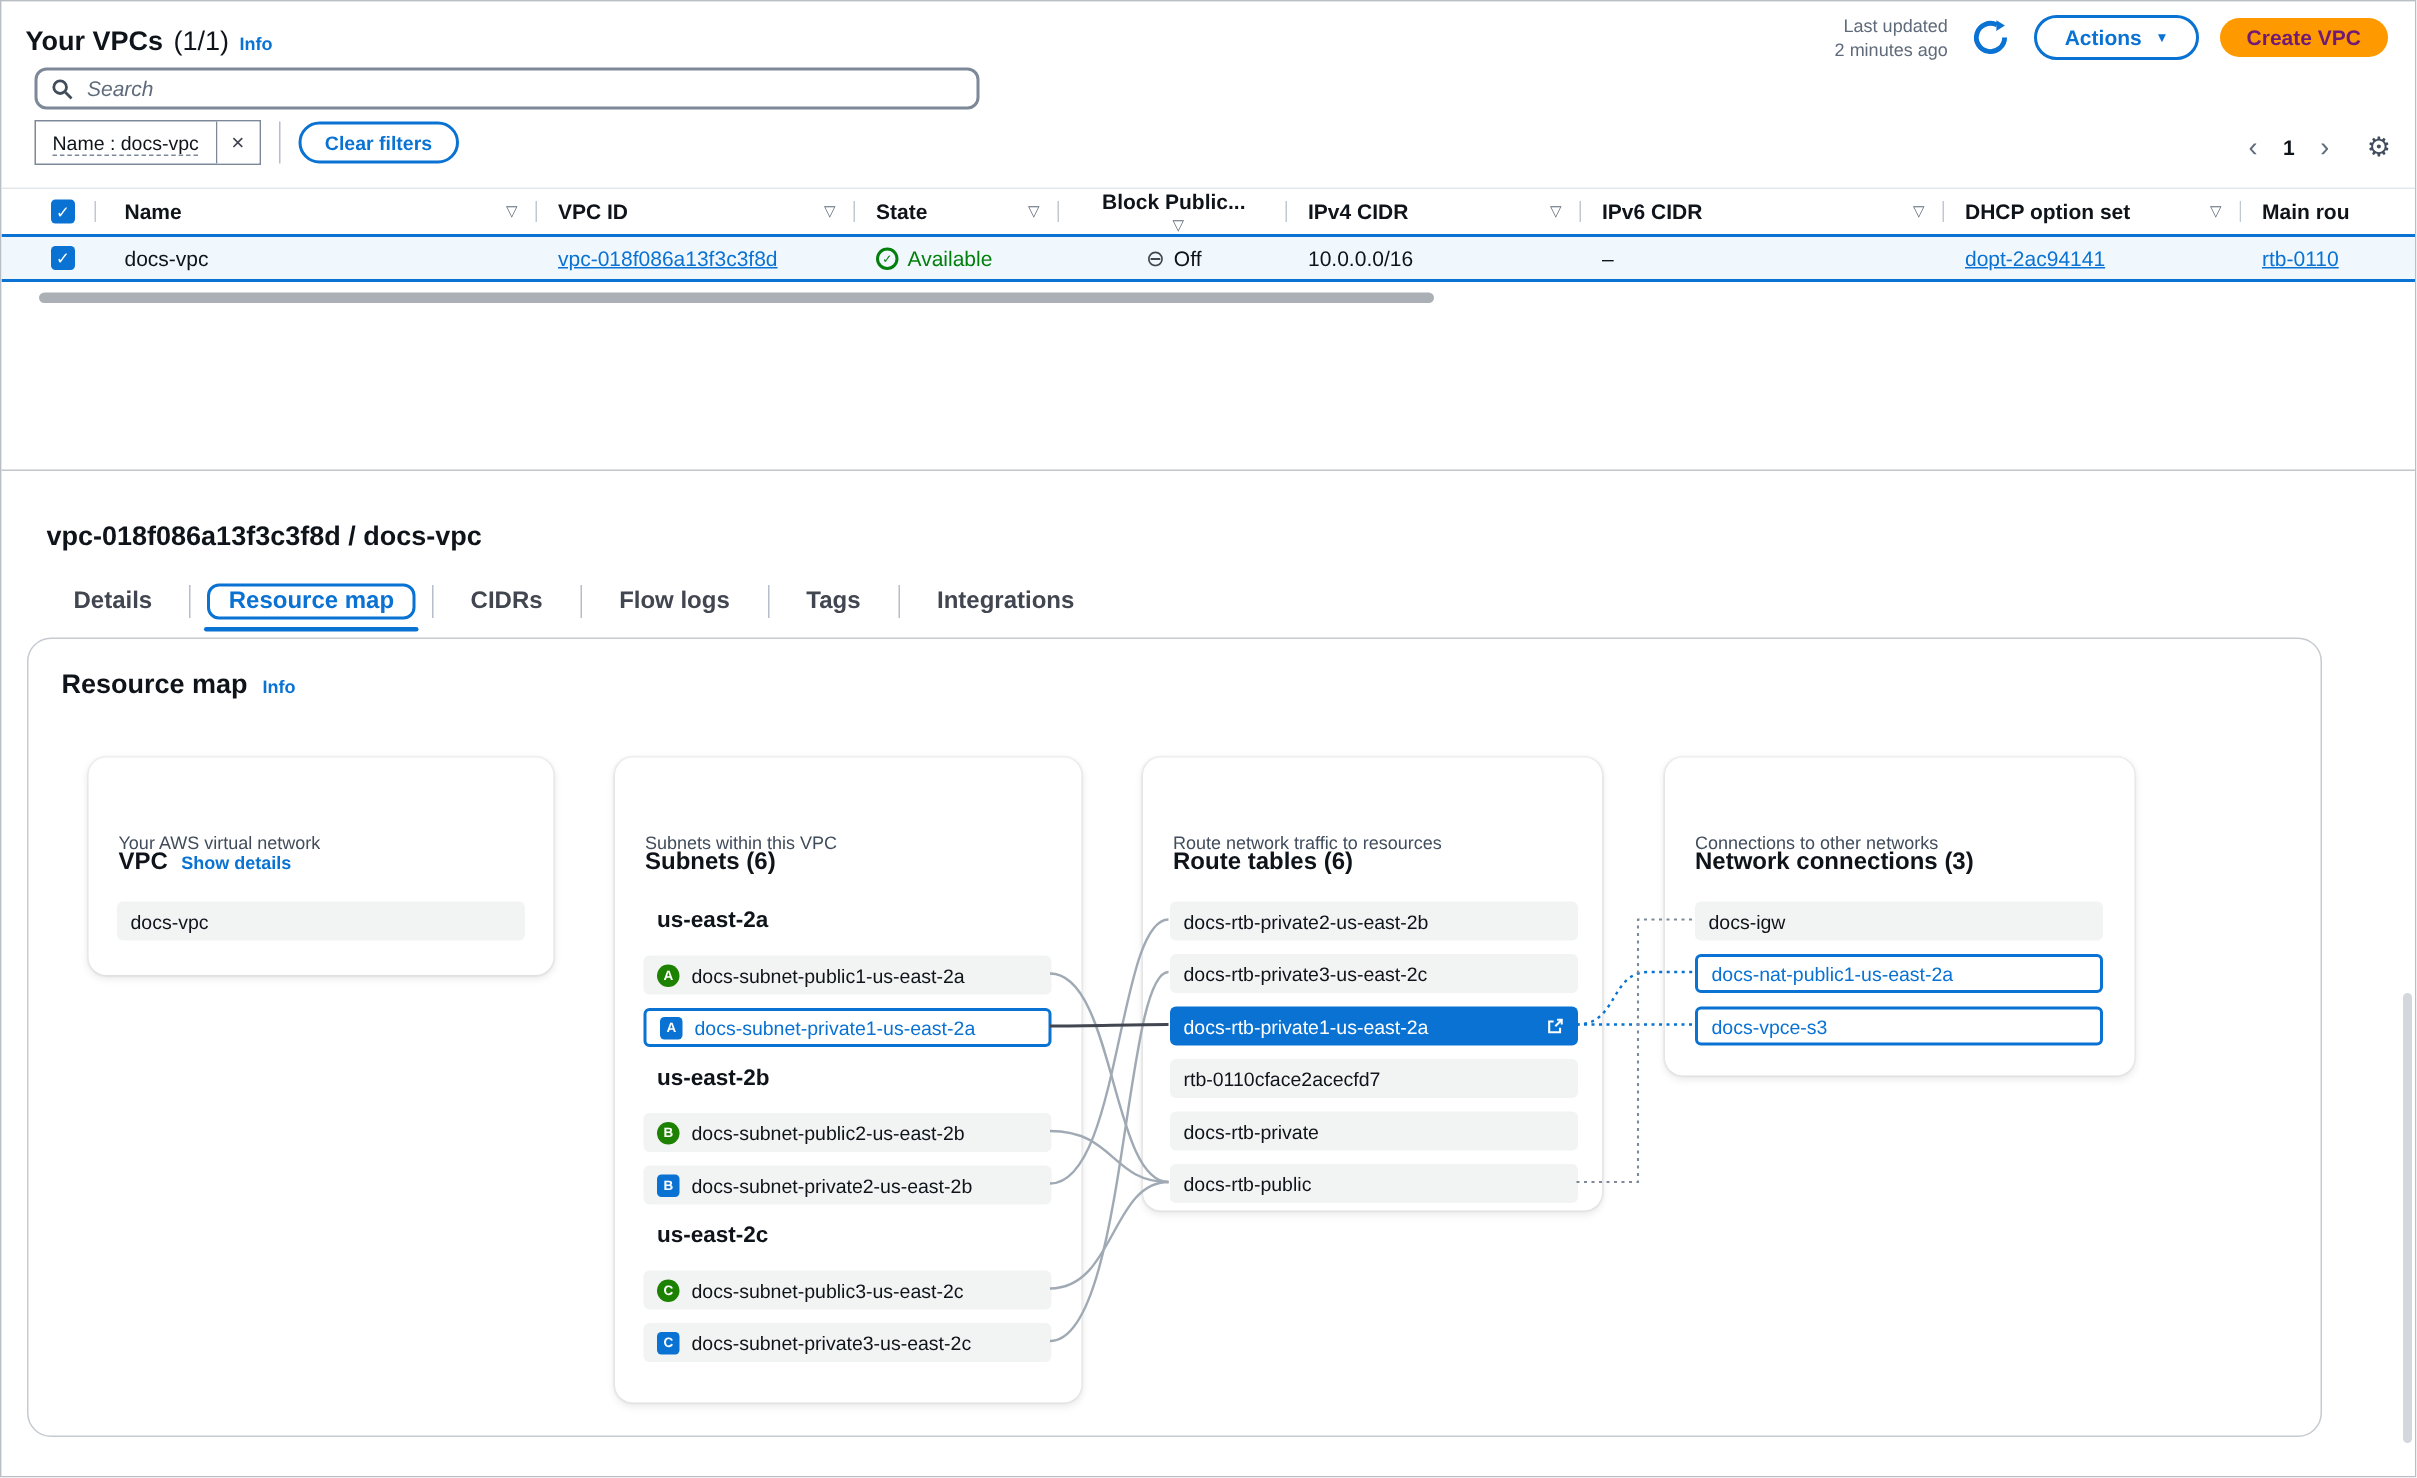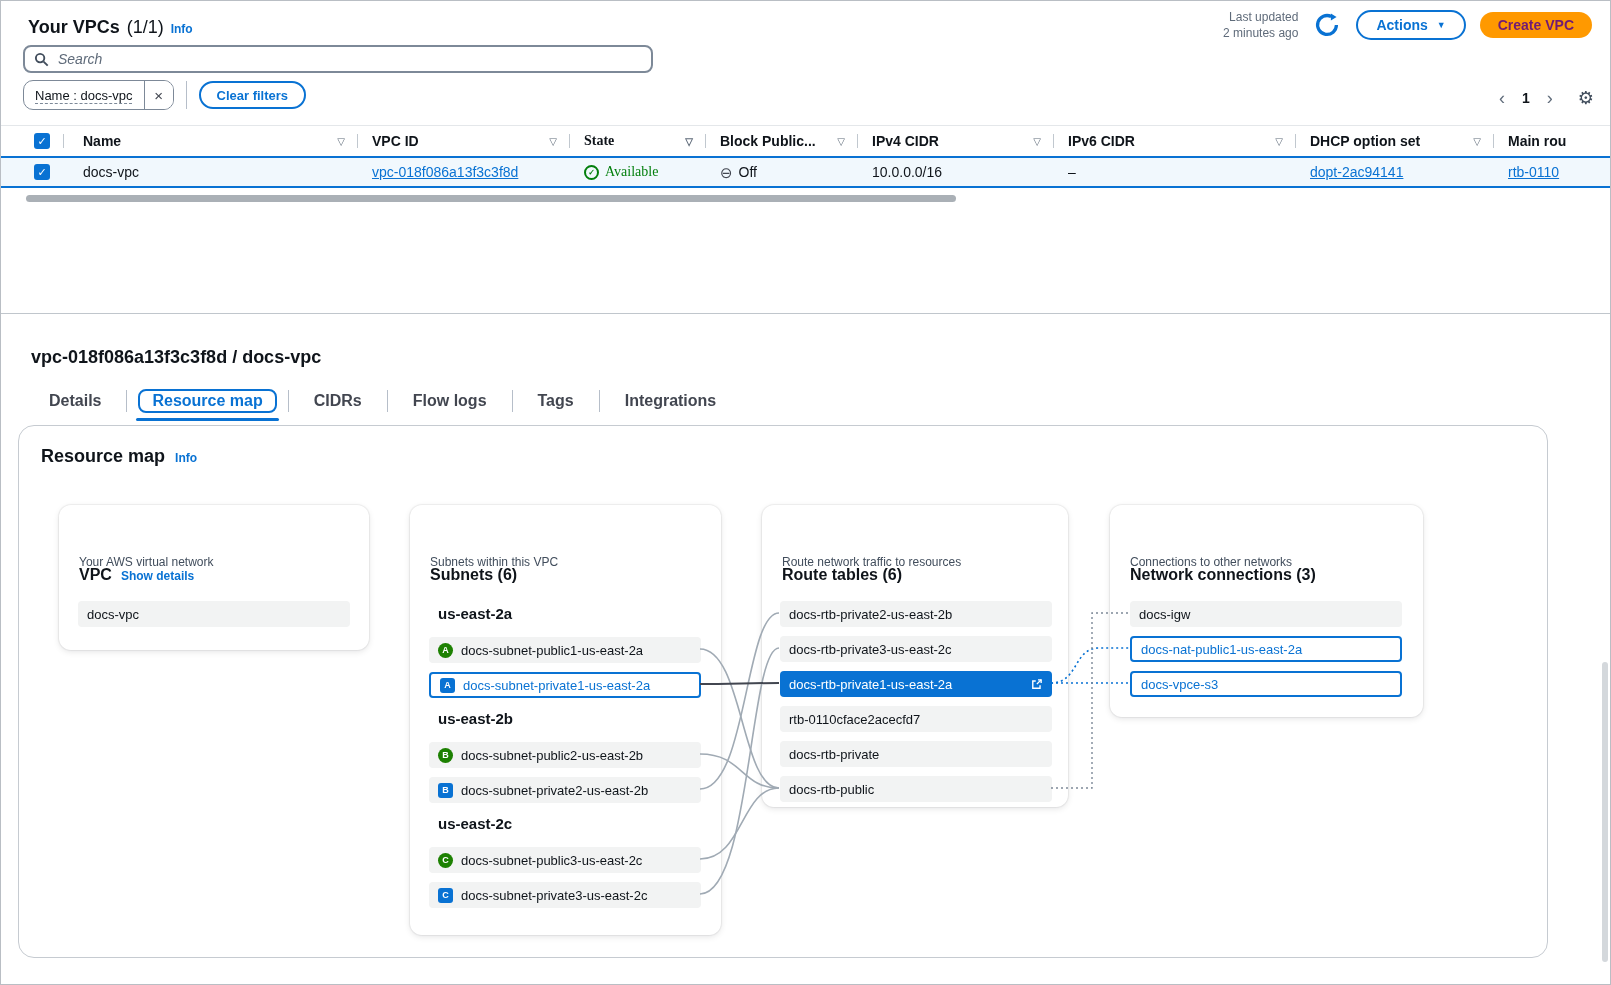--- a/index.html
+++ b/index.html
@@ -1,38 +1,38 @@
 <!DOCTYPE html>
 <html><head>
 <meta charset="utf-8">
 <style>
   html,body { margin:0; padding:0; background:#fff; }
   body { font-family:"Liberation Sans","DejaVu Sans",sans-serif; color:#0f141a; }
   .screen { position:relative; width:1611px; height:985px; background:#fff; border:1px solid #b9bec4; box-sizing:border-box; overflow:hidden; }
 
   
   .top-pane { position:absolute; top:0; left:0; right:0; height:312px; background:#fff; }
-  .page-header { position:absolute; top:8px; left:27px; right:18px; display:flex; justify-content:space-between; align-items:flex-start; }
+  .page-header { position:absolute; top:8px; left:16px; right:18px; display:flex; justify-content:space-between; align-items:flex-start; }
   .title-wrap { display:flex; align-items:baseline; gap:7px; padding-top:8px; }
   .h1 { font-size:18px; font-weight:700; }
   .h1-count { font-size:18px; font-weight:400; }
   .info-link { font-size:12px; font-weight:700; color:#0972d3; text-decoration:none; cursor:pointer; }
   .header-actions { display:flex; align-items:center; gap:14px; }
   .last-updated { font-size:12px; color:#5f6b7a; text-align:right; line-height:1.35; }
   .refresh-btn { width:30px; height:30px; border-radius:50%; background:#fff; border:none; display:flex; align-items:center; justify-content:center; cursor:pointer; padding:0; }
   .actions-btn { height:30px; border-radius:16px; border:2px solid #0972d3; background:#fff; color:#0972d3; font-weight:700; font-size:14px; padding:0 18px; display:flex; align-items:center; gap:9px; cursor:pointer; font-family:inherit; }
   .actions-btn .caret { font-size:9px; }
   .create-btn { height:26px; border-radius:16px; border:none; background:#ff9900; color:#701a75; font-weight:700; font-size:14px; padding:0 18px; cursor:pointer; font-family:inherit; }
 
   .search-box { position:absolute; top:44px; left:22px; width:630px; height:28px; border:2px solid #7d8998; border-radius:8px; box-sizing:border-box; display:flex; align-items:center; gap:7px; padding:0 9px; background:#fff; }
   .search-input { border:none; outline:none; flex:1; font-size:14px; font-family:inherit; color:#0f141a; background:transparent; }
   .search-input::placeholder { font-style:italic; color:#5f6b7a; }
 
   .filter-row { position:absolute; top:80px; left:22px; display:flex; align-items:center; gap:12px; height:28px; }
-  .token { display:flex; align-items:stretch; height:28px; border:1px solid #7d8998; border-radius:10px; overflow:hidden; background:#fff; }
+  .token { display:flex; align-items:stretch; height:28px; border:1px solid #7d8998; border-radius:0; overflow:hidden; background:#fff; }
   .token-text { display:flex; align-items:center; padding:0 11px; font-size:13px; color:#0f141a; text-decoration:underline dashed #7d8998 1px; text-underline-offset:3px; }
   .token-divider { width:1px; background:#7d8998; }
   .token-x { width:28px; border:none; background:#fff; color:#424650; font-size:15px; cursor:pointer; display:flex; align-items:center; justify-content:center; padding:0; }
   .filter-sep { width:1px; height:28px; background:#b6bec9; }
   .clear-filters { height:28px; border-radius:15px; border:2px solid #0972d3; background:#fff; color:#0972d3; font-weight:700; font-size:13px; padding:0 16px; cursor:pointer; font-family:inherit; }
 
   .pagination { position:absolute; top:88px; right:16px; display:flex; align-items:center; gap:15px; }
   .page-btn { border:none; background:none; font-size:18px; color:#5f6b7a; cursor:pointer; padding:0 2px; line-height:1; }
   .page-num { font-size:14px; font-weight:700; color:#0f141a; cursor:pointer; }
   .gear-btn { border:none; background:none; font-size:18px; color:#414d5c; cursor:pointer; margin-left:8px; padding:0; line-height:1; }
@@ -40,22 +40,22 @@
   .vpc-table { position:absolute; top:124px; left:0; right:0; }
   .thead { display:flex; align-items:center; height:30px; border-top:1px solid #e4e7ea; }
   .th { font-weight:700; font-size:14px; color:#0f141a; display:flex; align-items:center; justify-content:space-between; height:100%; position:relative; box-sizing:border-box; padding:0 12px 0 15px; cursor:pointer; }
   .th.sep::before { content:""; position:absolute; left:0; top:8px; bottom:8px; width:1px; background:#c1c8cf; }
   .sort { font-size:10px; color:#5f6b7a; margin-left:6px; }
   .trow { display:flex; align-items:center; height:32px; background:#f1f8fd; border-top:2px solid #0972d3; border-bottom:2px solid #0972d3; box-sizing:border-box; cursor:pointer; }
   .td { font-size:14px; display:flex; align-items:center; box-sizing:border-box; padding:0 12px 0 15px; white-space:nowrap; }
   .c-check { width:62px; padding:0 0 0 33px; }
   .c-name  { width:294px;padding-left:20px; }
   .c-vpcid { width:212px; }
-  .c-state { width:136px;font-family:Liberation Serif, serif; }
-  .c-block { width:152px; }
+  .c-state { width:136px; }
+  .c-block { width:152px;flex-direction:column; }
   .c-ipv4  { width:196px; }
   .c-ipv6  { width:242px; }
   .c-dhcp  { width:198px; }
   .c-main  { flex:1; min-width:0; overflow:hidden; }
   .checkbox { width:16px; height:16px; border-radius:3px; background:#0972d3; color:#fff; display:flex; align-items:center; justify-content:center; font-size:11px; font-weight:700; cursor:pointer; }
   .tlink { color:#0972d3; text-decoration:underline; cursor:pointer; }
   .status-ok { display:flex; align-items:center; gap:6px; color:#037f0c; }
   .ok-circle { width:15px; height:15px; border:2px solid #037f0c; border-radius:50%; box-sizing:border-box; display:flex; align-items:center; justify-content:center; font-size:8px; font-weight:700; color:#037f0c; }
   .block-off { display:flex; align-items:center; gap:6px; color:#0f141a; }
   .off-icon { font-size:15px; color:#424650; line-height:1; }

